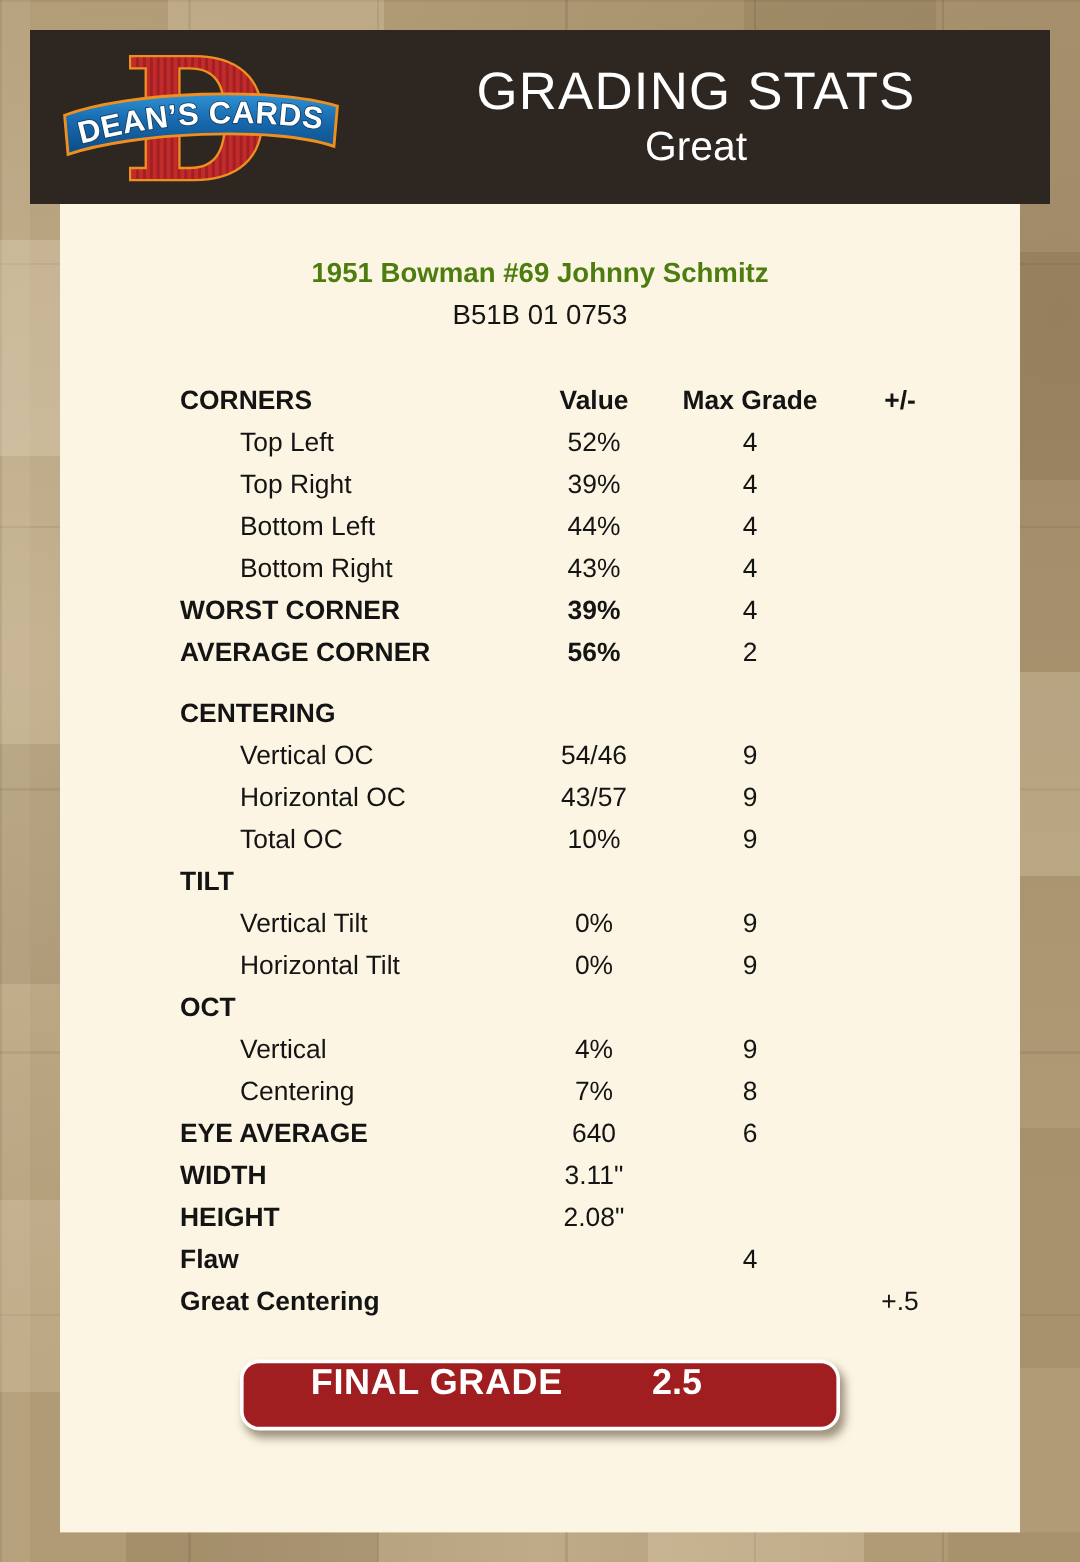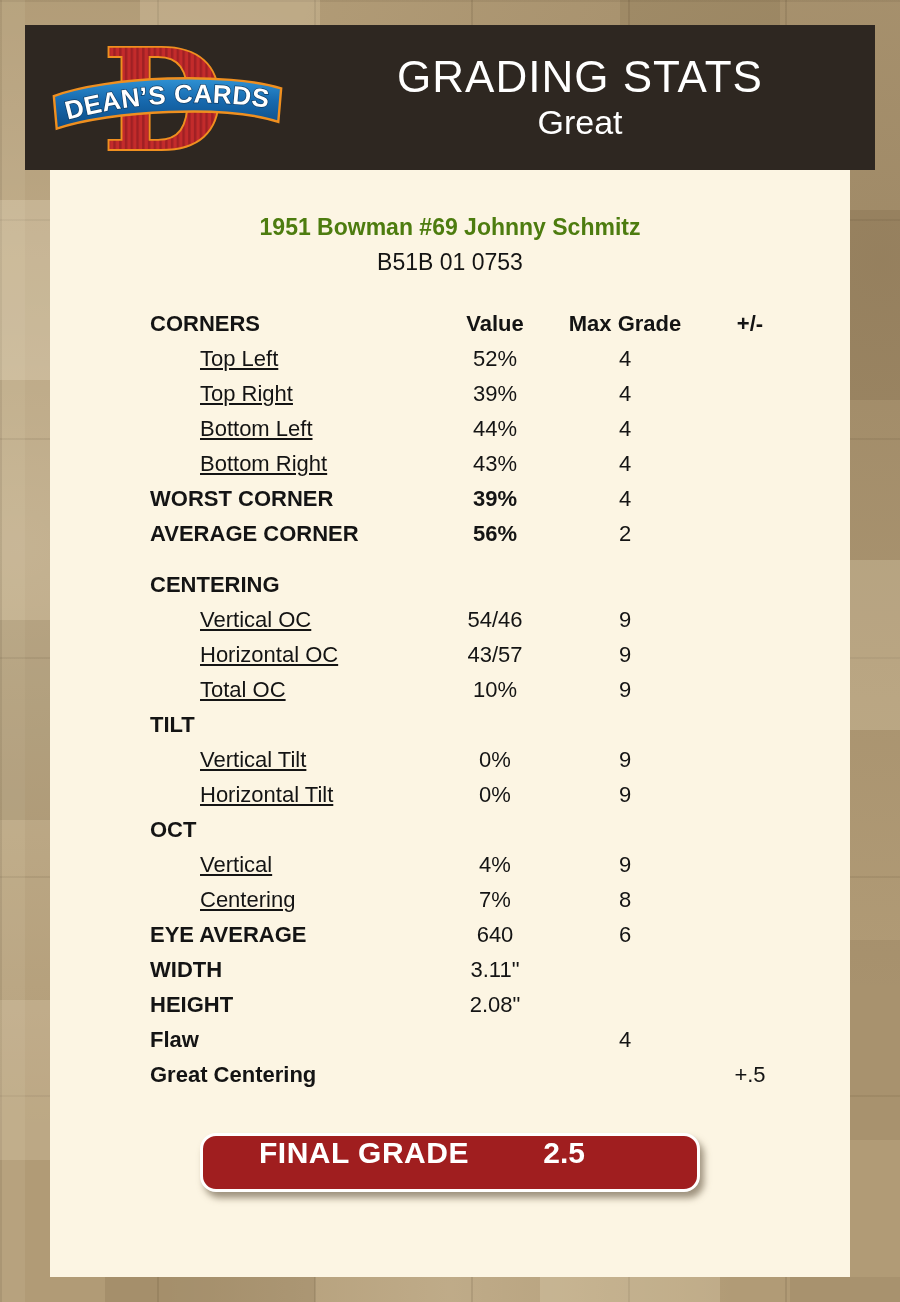--- a/index.html
+++ b/index.html
@@ -24,26 +24,26 @@
   .header-titles { flex:1; text-align:center; color:#ffffff; padding-bottom:2px; }
   .header-title { font-size:44px; line-height:1.2; letter-spacing:1px; }
   .header-subtitle { font-size:34px; line-height:1.15; }
 
   .panel { position:absolute; left:50px; top:170px; width:800px; height:1107px; background:#fcf5e3; }
   .card-title  { position:absolute; top:44px; left:0; width:100%; text-align:center;
     font-size:23px; font-weight:bold; color:#4d7c0f; }
   .card-serial { position:absolute; top:79px; left:0; width:100%; text-align:center;
     font-size:23px; color:#141414; }
 
-  .gtable { position:absolute; top:136px; left:0; width:100%; font-size:22px; color:#141414; }
+  .gtable { position:absolute; top:146px; left:0; width:100%; font-size:22px; color:#141414; }
   .trow { display:grid; grid-template-columns:290px 110px 150px 100px;
     padding-left:100px; height:35px; line-height:35px; }
   .trow.gap { margin-top:16px; }
   .cell-label { text-align:left; white-space:nowrap; }
-  .cell-label.indent { padding-left:50px;text-decoration:underline; }
+  .cell-label.indent { padding-left:50px; }
   .cell-value, .cell-max, .cell-pm { text-align:center; white-space:nowrap; }
   .bold { font-weight:bold; }
 
   .final-grade { position:absolute; left:150px; top:963px; width:500px; height:59px;
     background:#a01e1f; border:3px solid #ffffff; border-radius:16px;
     box-shadow:4px 6px 7px rgba(95,80,58,0.6);
     display:flex; color:#ffffff; font-weight:bold; font-size:30px; }
   .fg-label { margin-left:56px; letter-spacing:0.5px; }
   .fg-value { margin-left:auto; margin-right:112px; }
 </style>

